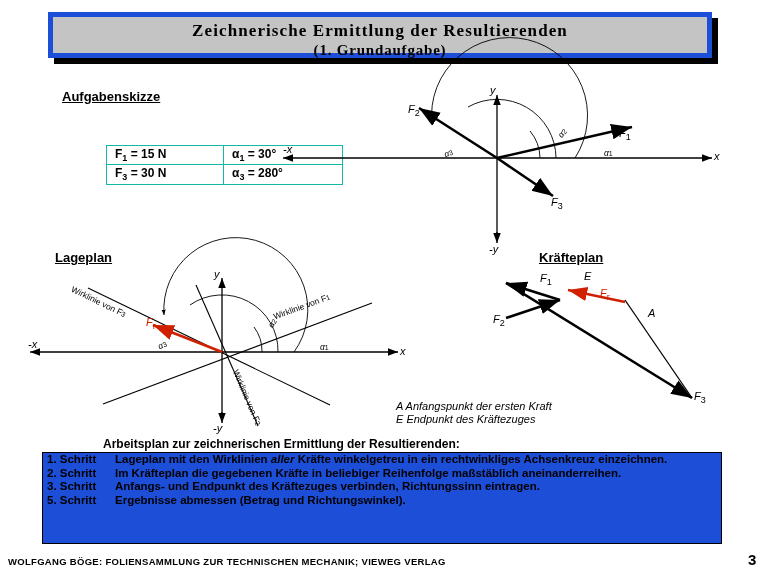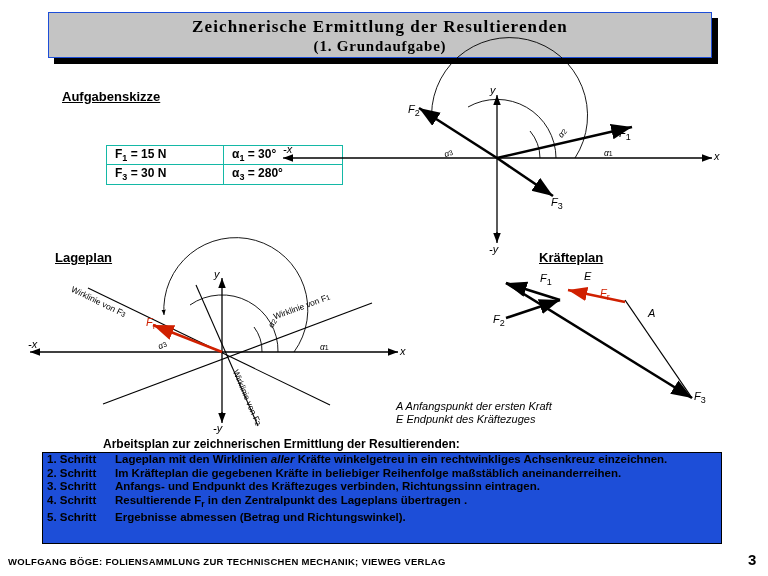--- a/index.html
+++ b/index.html
@@ -26,21 +26,21 @@
     position: absolute;
     left: 54px; top: 18px;
     width: 664px; height: 46px;
     background: #000000;
   }
   .title-box {
     position: absolute;
     left: 48px; top: 12px;
     width: 664px; height: 46px;
     background: #c4c4c4;
-    border: 1px solid #1d4ed8;
+    border: 5px solid #1d4ed8;
     box-sizing: border-box;
     text-align: center;
   }
   .title-line1 {
     font-family: "Liberation Serif", serif;
     font-weight: bold;
     font-size: 17px;
     letter-spacing: 1.1px;
     margin-top: 4px;
     white-space: nowrap;
@@ -306,24 +306,20 @@
         </div>
         <div class="ap-row">
           <div class="ap-step">2. Schritt</div>
           <div class="ap-text"><span>Im Kräfteplan die gegebenen Kräfte in beliebiger Reihenfolge maßstäblich aneinanderreihen.</span></div>
         </div>
         <div class="ap-row">
           <div class="ap-step">3. Schritt</div>
           <div class="ap-text"><span>Anfangs- und Endpunkt des Kräftezuges verbinden, Richtungssinn eintragen.</span></div>
         </div>
         <div class="ap-row">
-          <div class="ap-step">4. Schritt</div>
-          <div class="ap-text"><span>Resultierende F</span><span style="font-size: 8.5px; vertical-align: sub;">r</span><span> in den Zentralpunkt des Lageplans übertragen .</span></div>
-        </div>
-        <div class="ap-row">
           <div class="ap-step">5. Schritt</div>
           <div class="ap-text"><span>Ergebnisse abmessen (Betrag und Richtungswinkel).</span></div>
         </div>
       </div>
   </div>
 
   <div class="footer">WOLFGANG BÖGE: FOLIENSAMMLUNG ZUR TECHNISCHEN MECHANIK; VIEWEG VERLAG</div>
   <div class="pageno">3</div>
 
 </div>

